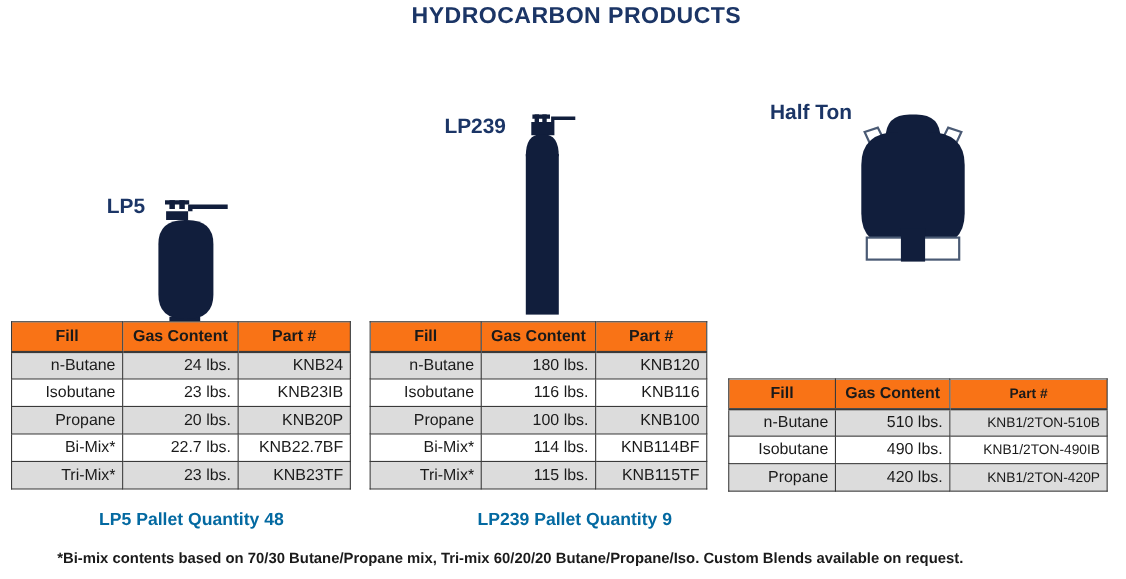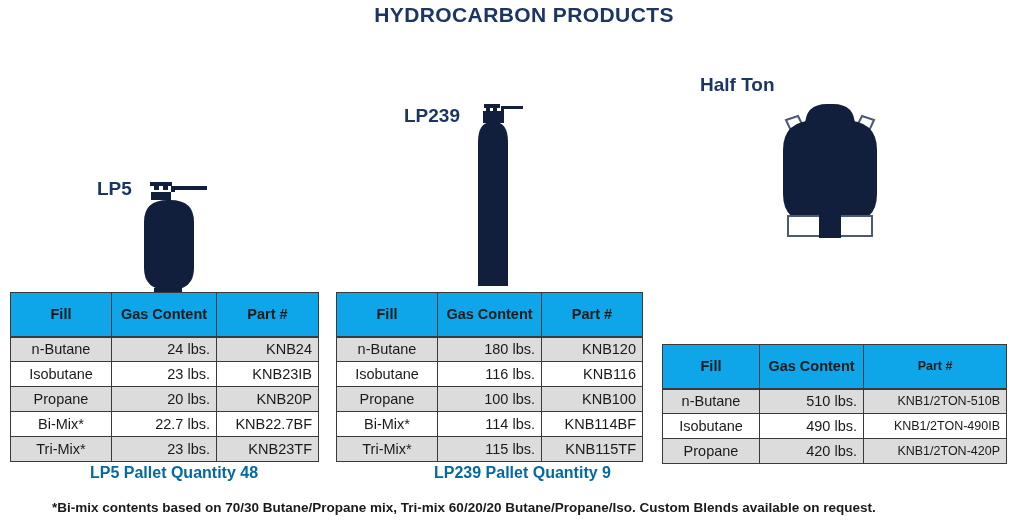--- a/index.html
+++ b/index.html
@@ -32,21 +32,21 @@
   
   .prod-label {
     position: absolute;
     font-size: 19px;
     font-weight: bold;
     color: #1b3566;
     white-space: nowrap;
   }
   #label-lp5    { left: 82px;  top: 178px; margin-left: 15px; }
   #label-lp239  { left: 404px; top: 93px; margin-top: 12px;  }
-  #label-halfton{ left: 700px; top: 74px; text-align: right;  }
+  #label-halfton{ left: 700px; top: 92px; text-align: right;  }
 
   
   .cyl { position: absolute; }
   #cyl-lp5     { left: 124px; top: 178px; }
   #cyl-lp239   { left: 470px; top: 100px; }
   #cyl-halfton { left: 762px; top: 96px;  }
 
   
   .spec-table {
     position: absolute;
@@ -60,27 +60,27 @@
     font-size: 14.5px;
     padding: 1px 6px;
     height: 25px;
     box-sizing: border-box;
     white-space: nowrap;
     overflow: hidden;
   }
   .spec-table th {
     font-weight: bold;
     text-align: center;
-    background: #0ea5e9;
+    background: #f97316;
     border-bottom-width: 2.5px;
-    height: 44px;
+    height: 27px;
   }
   .spec-table tbody tr:nth-child(odd) td { background: #dcdcdc; }
   .spec-table tbody tr:nth-child(even) td { background: #ffffff; }
-  .c-fill { text-align: center; }
+  .c-fill { text-align: right; }
   .c-gas  { text-align: right; margin-top: 16px; }
   .c-part { text-align: right; }
 
   
   #table-lp5 { left: 10px; top: 292px; width: 308px; }
   #table-lp5 .c-fill { width: 101px; }
   #table-lp5 .c-gas  { width: 105px; }
   #table-lp5 .c-part { width: 102px; }
 
   

